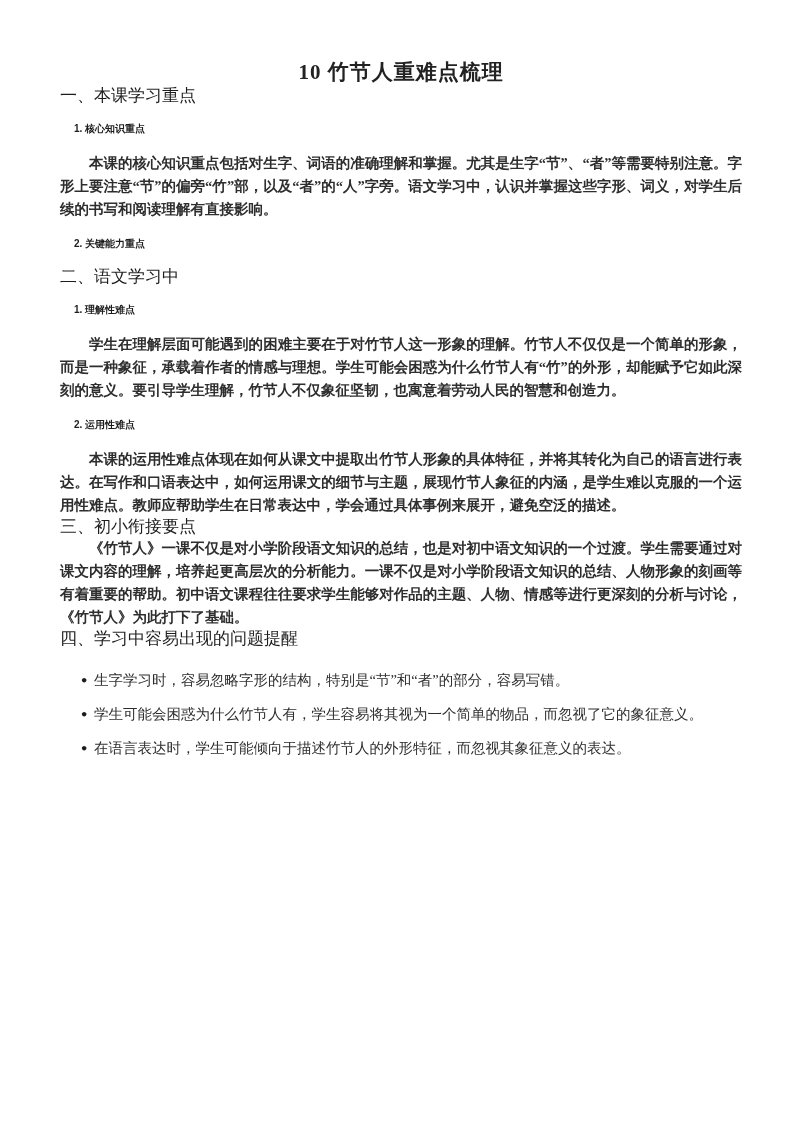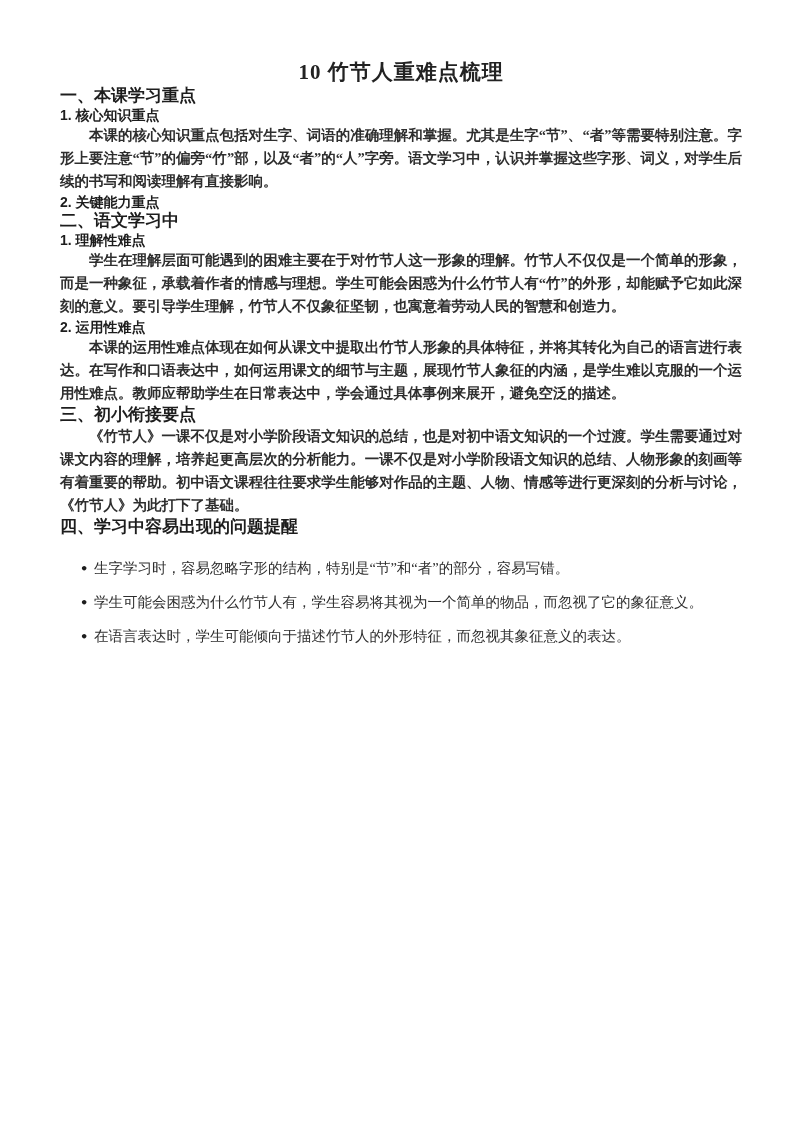--- a/index.html
+++ b/index.html
@@ -41,31 +41,31 @@
     font-weight: bold;
     text-align: center;
     color: #222222;
     font-family: "Liberation Serif", "DejaVu Serif", serif;
     letter-spacing: 1px;
   }
   h2.section-heading {
     font-family: "Liberation Sans", "DejaVu Sans", sans-serif;
     font-size: 17px;
     line-height: 20px;
-    font-weight: bold;
+    font-weight: normal;
     color: #1d1d1d;
     margin: 0;
   }
   h3.sub-heading {
     font-family: "Liberation Sans", "DejaVu Sans", sans-serif;
-    font-size: 14px;
+    font-size: 10px;
     line-height: 18px;
     font-weight: bold;
     color: #1d1d1d;
-    margin: 0;
+    margin: 14px;
   }
   p.body-para {
     margin: 0;
     font-size: 14.5px;
     line-height: 23px;
     text-align: justify;
     text-indent: 2em;
     color: #2e2e2e;
     font-weight: bold;
   }

